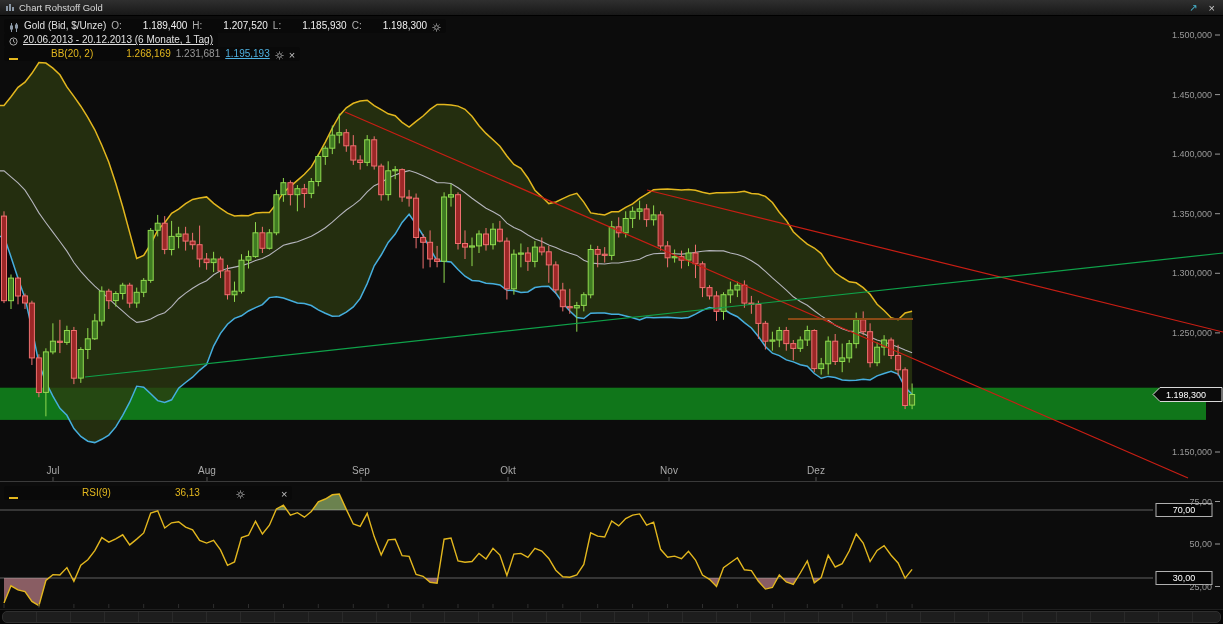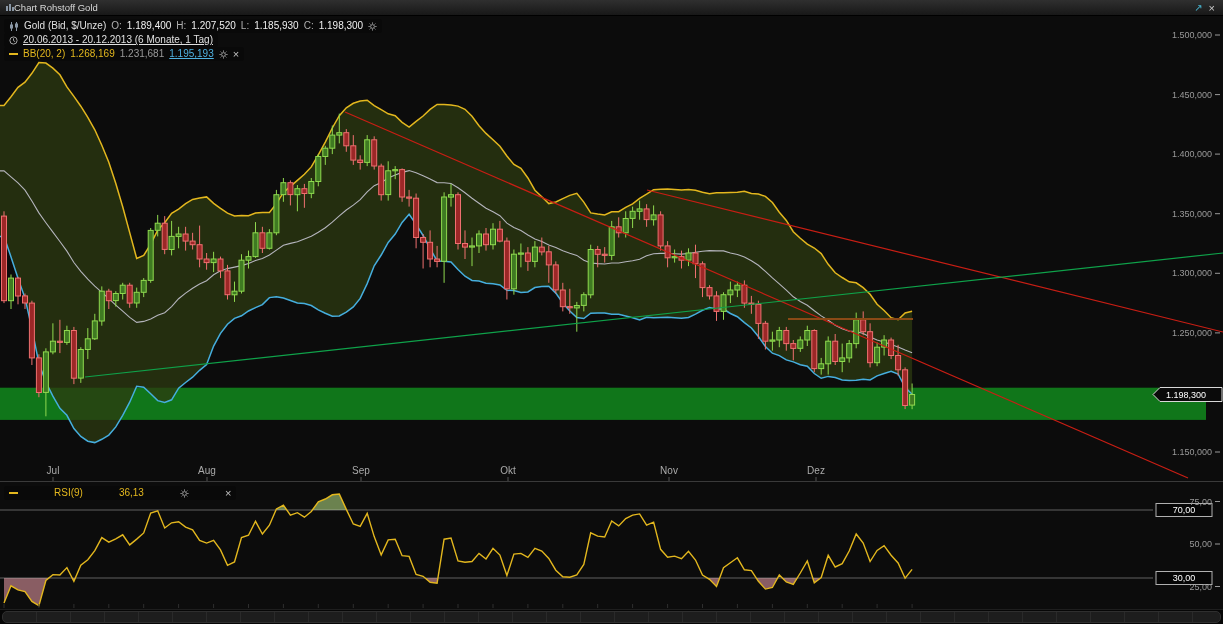--- a/index.html
+++ b/index.html
@@ -1,31 +1,31 @@
 <!DOCTYPE html>
 <html><head>
 <meta charset="utf-8">
 <style>
   html,body{margin:0;padding:0;}
   body{width:1223px;height:624px;background:#0c0c0c;overflow:hidden;position:relative;
        font-family:"Liberation Sans",sans-serif;}
   .titlebar{position:absolute;top:0;left:0;right:0;height:16px;
     background:linear-gradient(#2f2f2f,#181818);border-bottom:1px solid #000;
-    display:flex;align-items:center;padding:4px 5px;z-index:30;box-sizing:border-box;}
+    display:flex;align-items:center;padding:4px 5px;gap:5px;z-index:30;box-sizing:border-box;}
   .titlebar .title{font-size:9.5px;color:#d8d8d8;}
   .tb-spacer{flex:1;}
   .tb-icon{font-size:10px;line-height:12px;color:#49bcd8;cursor:pointer;padding:0 3px;}
   .tb-close{color:#c9c9c9;font-size:11px;}
   #chart-svg{position:absolute;top:0;left:0;z-index:5;}
-  .legend-row{position:absolute;left:4px;display:flex;align-items:center;gap:5px;
+  .legend-row{position:absolute;left:4px;display:flex;align-items:flex-end;gap:5px;
     font-size:10px;color:#e0e0e0;background:rgba(8,8,8,.72);padding:1px 5px;
     border-radius:2px;z-index:20;white-space:nowrap;height:12px;line-height:12px;}
   .lg-label{color:#b0b0b0;}
-  .lg-val{color:#f0f0f0;}
-  .yellow{color:#e3b71e;}
+  .lg-val{color:#f0f0f0;margin-left:16px;}
+  .yellow{color:#e3b71e;margin-left:28px;}
   .gray{color:#9a9a9a;}
   .blue{color:#4fb1e0;text-decoration:underline;}
   .swatch{display:inline-block;width:9px;height:2px;background:#e3b71e;}
   .x-icon{color:#c0c0c0;font-size:11px;line-height:10px;cursor:pointer;}
   .icon-svg{display:inline-block;vertical-align:middle;}
   .scrollbar{position:absolute;left:0;right:0;bottom:0;height:14px;background:#060606;
     border-top:1px solid #1e1e1e;z-index:25;}
   .sb-handle{position:absolute;left:2px;right:2px;top:1px;height:10px;background:#1d1d1d;
     border:1px solid #2f2f2f;border-radius:5px;
     background-image:repeating-linear-gradient(90deg,transparent 0 33px,#2a2a2a 33px 34px);}

